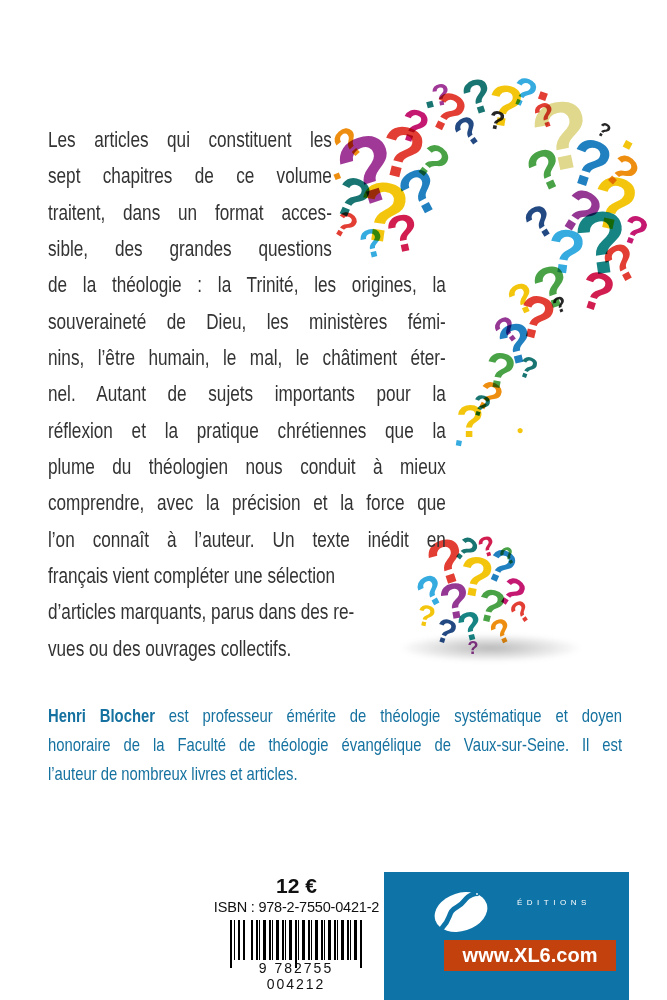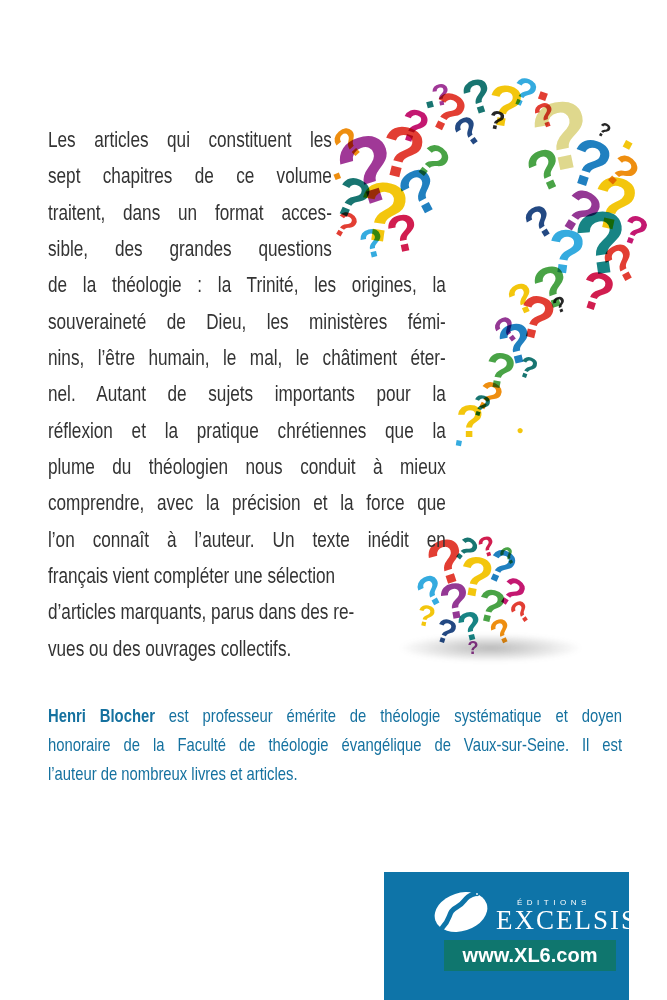--- a/index.html
+++ b/index.html
@@ -170,28 +170,38 @@
       <div class="bodyline">vues ou des ouvrages collectifs.</div>
     </div>
 
   <div class="bio" id="bio" style="color: rgb(21, 113, 159);">
       <div class="bioline just"><span class="lead">Henri Blocher</span> est professeur émérite de théologie systématique et doyen</div>
       <div class="bioline just">honoraire de la Faculté de théologie évangélique de Vaux-sur-Seine. Il est</div>
       <div class="bioline">l’auteur de nombreux livres et articles.</div>
     </div>
 
 
+  <div class="center-col">
+    <div class="price">12 €</div>
+    <div class="isbn">ISBN : 978-2-7550-0421-2</div>
+    <div class="barcode">
+      <div class="bars"></div>
+      <div class="guard g-l"></div>
+      <div class="guard g-m"></div>
+      <div class="guard g-r"></div>
+      <div class="digits">9 782755 004212</div>
+    </div>
+  </div>
 
   <div class="excelsis-block" id="excelsis-block" style="background: rgb(14, 116, 168);">
     <svg class="swirl-logo" width="58" height="52" viewBox="0 0 58 52">
       <ellipse cx="29" cy="26" rx="27" ry="19" fill="#ffffff" transform="rotate(-18 29 26)"></ellipse>
       <path d="M10 42 C 20 32, 15 26, 25 21 C 35 16, 30 11, 45 7" fill="none" stroke="#0e74a8" stroke-width="5" stroke-linecap="round"></path>
       <circle cx="45" cy="8" r="2.2" fill="#0e74a8"></circle>
       <circle cx="45" cy="8" r="0.9" fill="#ffffff"></circle>
     </svg>
     <div class="editions-label">ÉDITIONS</div>
-    <div class="excelsis-name">EXCELSIS</div>
-    <div class="xl-banner" id="xl-banner" style="background: #0f766e;">
+    <div class="xl-banner" id="xl-banner" style="background: #c2410c;">
       <span>www.XL6.com</span>
     </div>
   </div>
 
 </div>
 
 </body></html>

